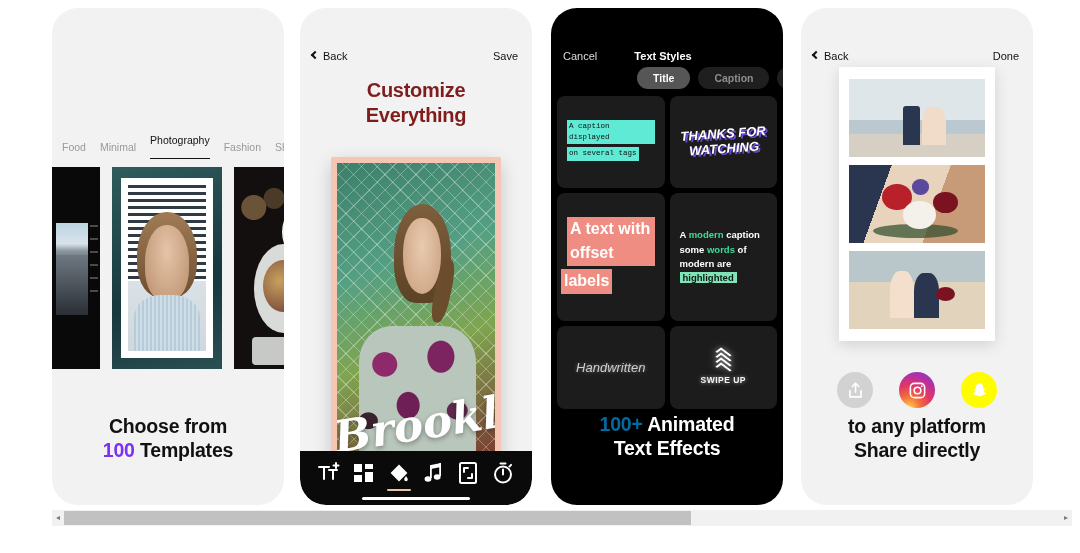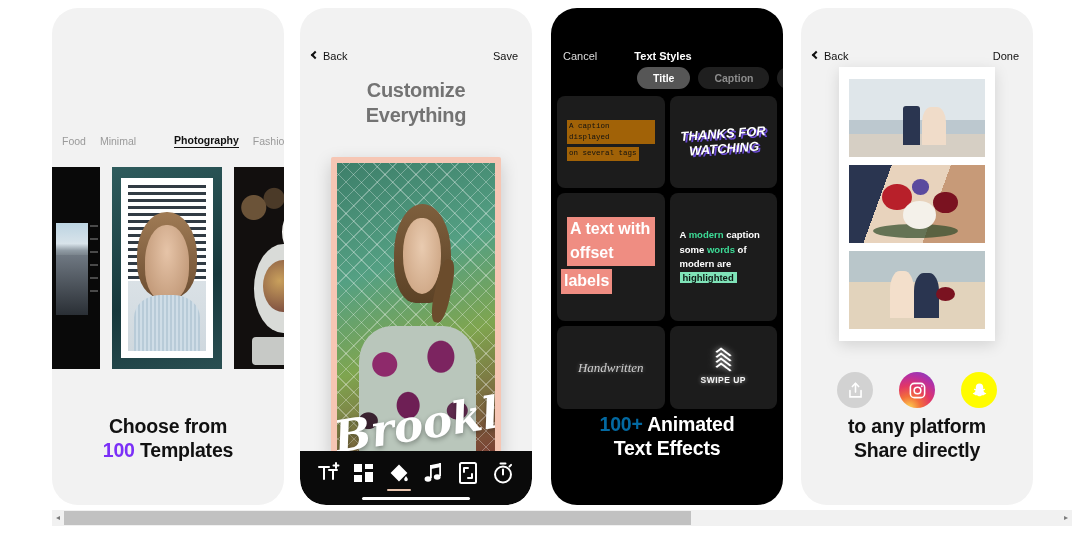--- a/index.html
+++ b/index.html
@@ -53,21 +53,21 @@
   .navbar.ondark  { color:#ddd; }
   .navbar.ondark .nav-center { color:#fff; }
 
   
   .p1-tabs {
     position:absolute; top:126px; left:0; right:0;
     display:flex; align-items:center; gap:14px;
     padding-left:10px;
     font-size:10.5px; color:#9a9a9a; white-space:nowrap;
   }
-  .p1-tab.active { color:#111; font-weight:bold; border-bottom:1.5px solid #111; padding-bottom:1px;margin-left:24px; }
+  .p1-tab.active { color:#111; font-weight:normal; border-bottom:1.5px solid #111; padding-bottom:12px; }
   .p1-strip {
     position:absolute; top:159px; left:0; right:0; height:202px;
     display:flex; gap:12px; padding-left:0px;
   }
   .thumb { flex:0 0 auto; height:202px; position:relative; overflow:hidden; }
   .t-city   { width:48px; background:#090909; margin-left:0px; }
   .t-city .sky {
     position:absolute; left:4px; right:12px; top:56px; height:46px;
     background: linear-gradient(#bcd4e2 0%, #d8e3ea 45%, #8f9aa3 60%, #3b4248 100%);
   }
@@ -131,21 +131,21 @@
     text-align:center; font-weight:bold; font-size:19.5px; line-height:1.22;
     color:#111; letter-spacing:-.2px;
   }
   .accent-purple { color:#7b2ff7; }
   .accent-mint { color:#0369a1; }
 
   
   .p2-title {
     position:absolute; left:0; right:0; top:70px;
     text-align:center; font-weight:bold; font-size:20px; line-height:1.26;
-    color:#737373; letter-spacing:-.3px;
+    color:#7f1d1d; letter-spacing:-.3px;
   }
   .p2-phone {
     position:absolute; left:31px; top:149px; width:170px; height:303px;
     background:#f6c6b4; padding:6px; border-radius:2px;
     box-shadow: 0 6px 18px rgba(0,0,0,.18);
   }
   .p2-photo {
     position:relative; width:100%; height:100%; overflow:hidden;
     background:
       linear-gradient(160deg,#3d7f6a 0%, #54a083 35%, #7fa54f 62%, #7a3f33 100%);
@@ -225,34 +225,34 @@
     display:grid; grid-template-columns: 1fr 1fr; gap:5px;
     overflow:hidden;
   }
   .cell {
     background:#1c1c1c; border-radius:8px; position:relative; overflow:hidden;
     display:flex; align-items:center; justify-content:center;
     padding:10px;
   }
   .mono-cap { font-family:"Liberation Mono", monospace; font-size:7.5px; line-height:1.5;
               text-align:left; width:100%; }
-  .mono-cap span { background:#a16207; color:#111; padding:1px 2px; display:inline-block; margin-bottom:3px; }
+  .mono-cap span { background:#5eead4; color:#111; padding:1px 2px; display:inline-block; margin-bottom:3px; }
   .thanks {
     font-weight:bold; font-style:italic; font-size:13px; line-height:1.12;
     color:#fff; text-align:center; transform:rotate(-4deg);
     text-shadow: 2px 2px 0 #6b4bd6;
   }
   .offset { font-weight:bold; font-size:16px; line-height:1.55; color:#fff; text-align:left; width:100%; }
   .offset span { background:#ef8d82; padding:0 3px; display:inline-block; margin-bottom:3px; }
   .offset span.b { margin-left:-6px; }
   .modern { font-weight:bold; font-size:9.5px; line-height:1.5; color:#fff; text-align:left; width:100%; }
   .modern .g { color:#3ddc97;text-align:center; }
   .modern .hl { background:#7fe3b8; color:#0d1a14; padding:0 3px; }
   .handw {
-    font-family:Liberation Serif, serif; font-style:italic; font-size:13px;
+    font-family:Liberation Sans, sans-serif; font-style:italic; font-size:13px;
     color:#cfcfcf; text-shadow:0 0 4px rgba(255,255,255,.35);
   }
   .swipe { text-align:center; color:#f3f3f3; }
   .swipe .arrows { display:flex; flex-direction:column; align-items:center; gap:-2px; margin-bottom:5px; }
   .swipe .arrows i {
     display:block; width:13px; height:7px; margin-bottom:-2px;
     border-left:2px solid #fff; border-top:2px solid #fff;
     transform: rotate(45deg) skew(-8deg,-8deg);
     filter: drop-shadow(0 0 3px rgba(255,255,255,.7));
   }

